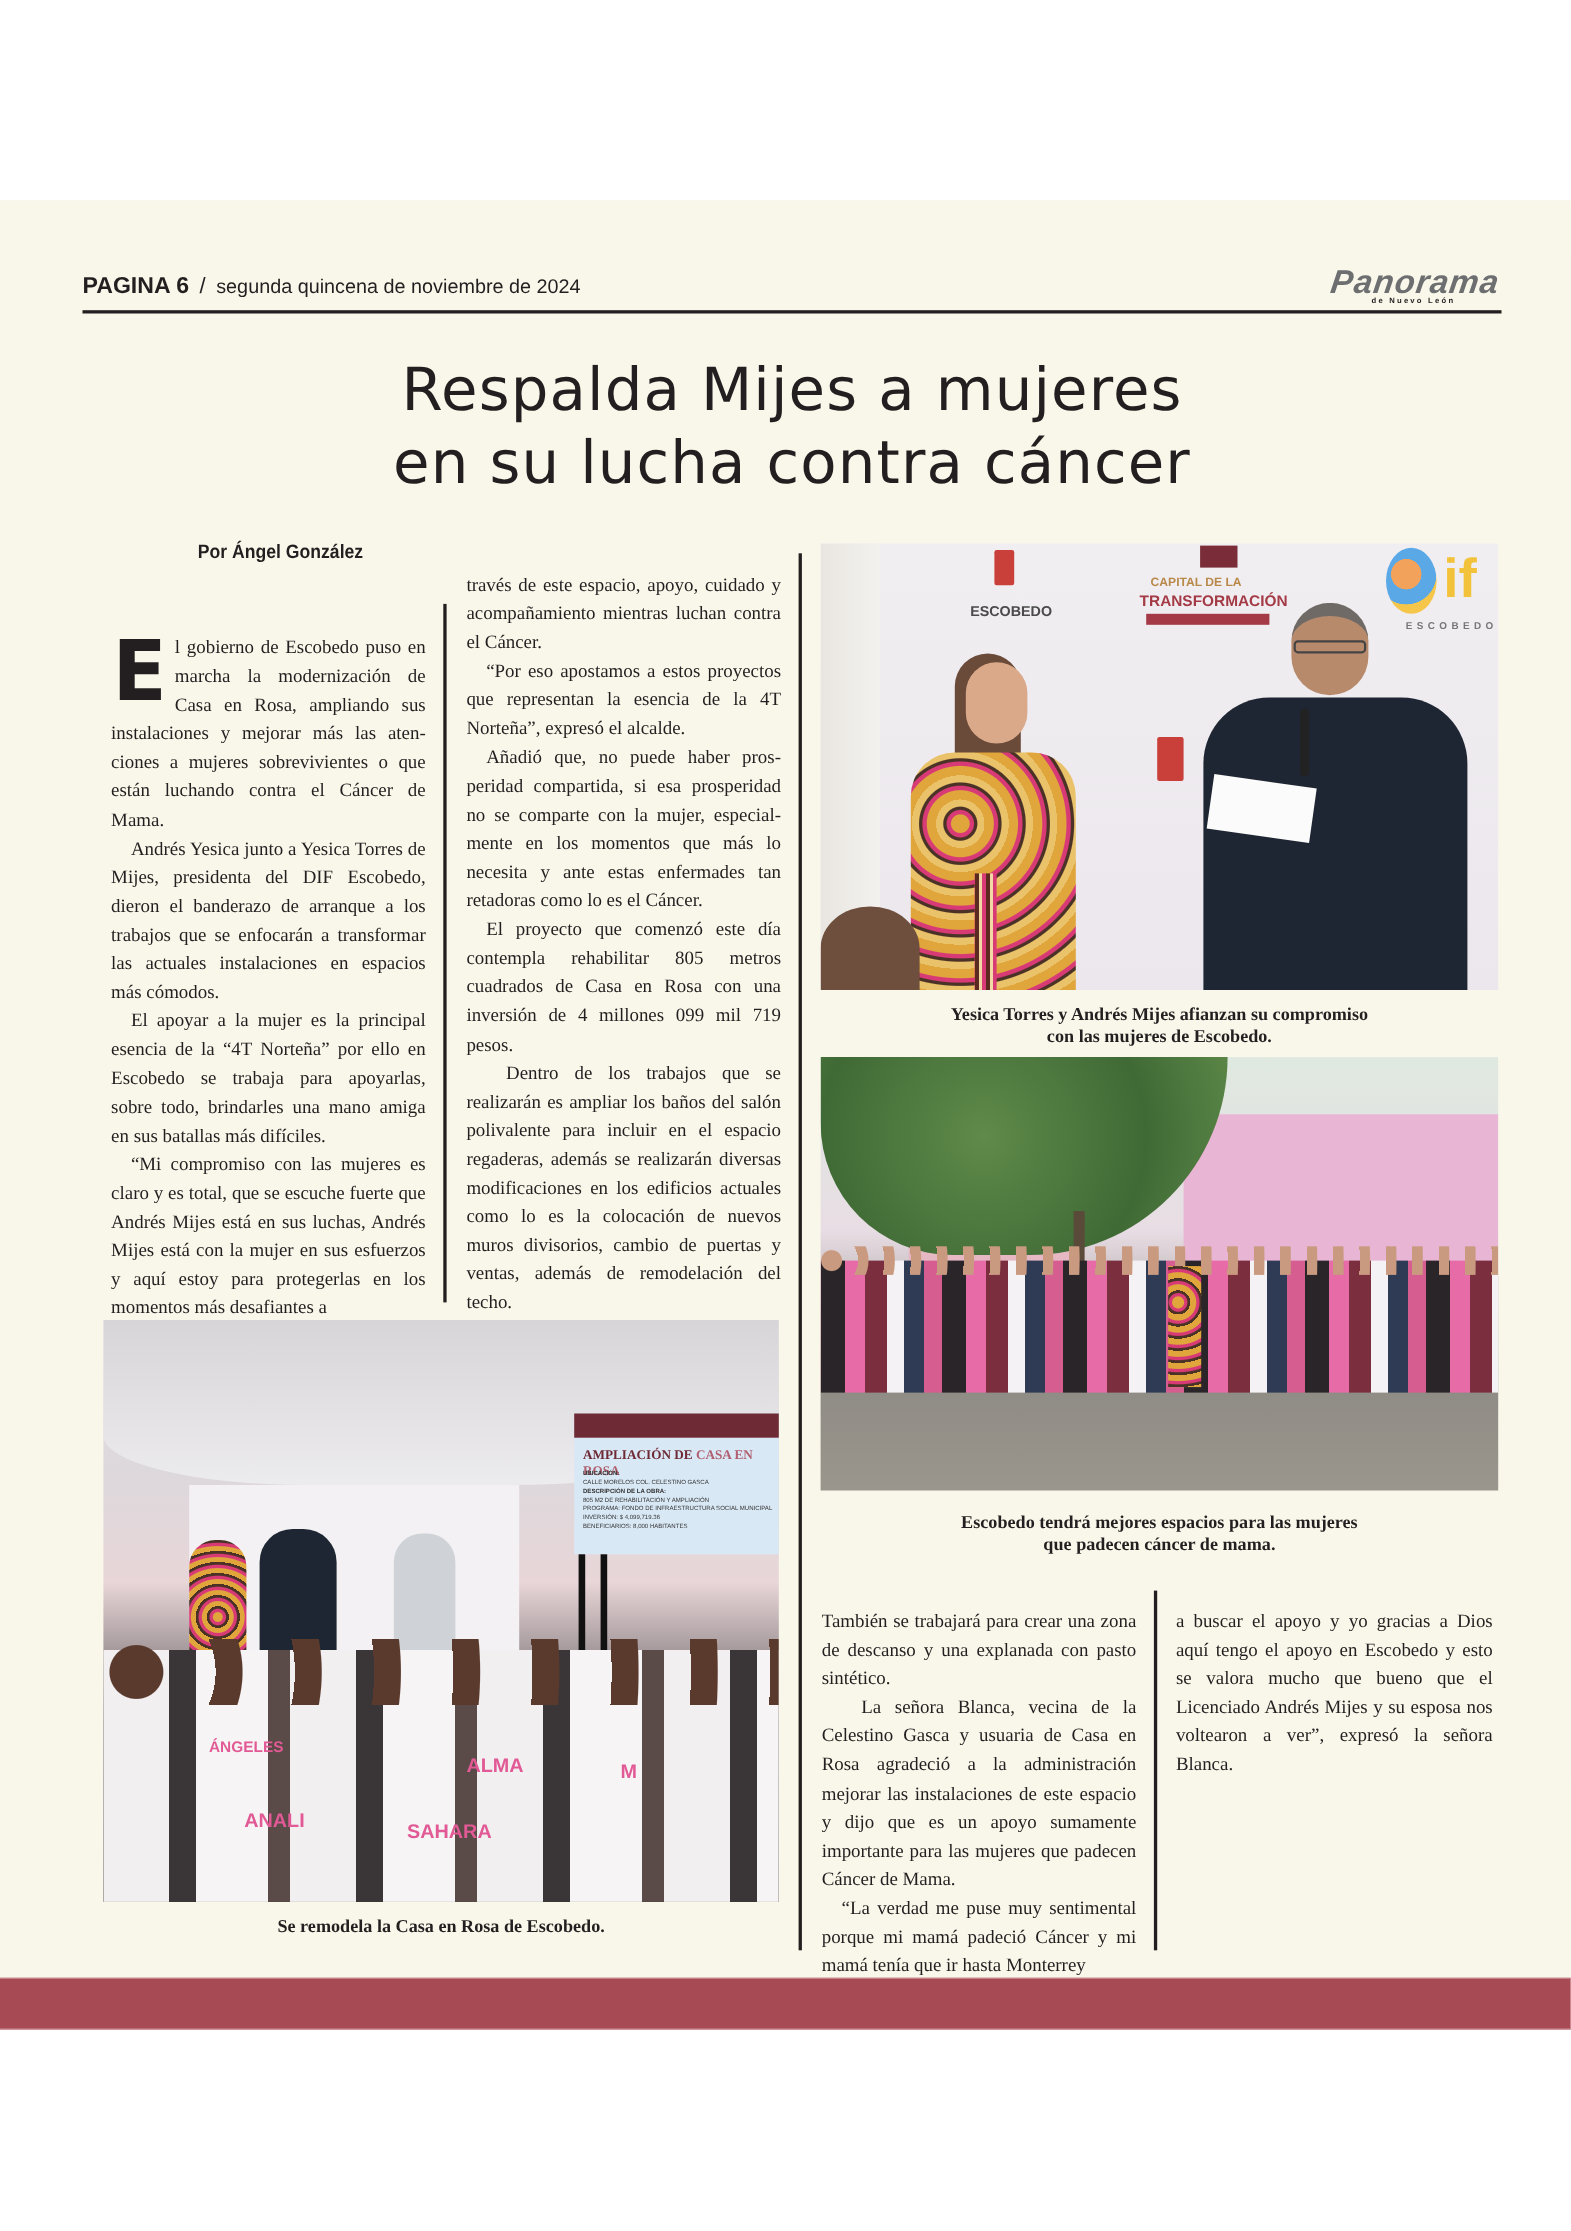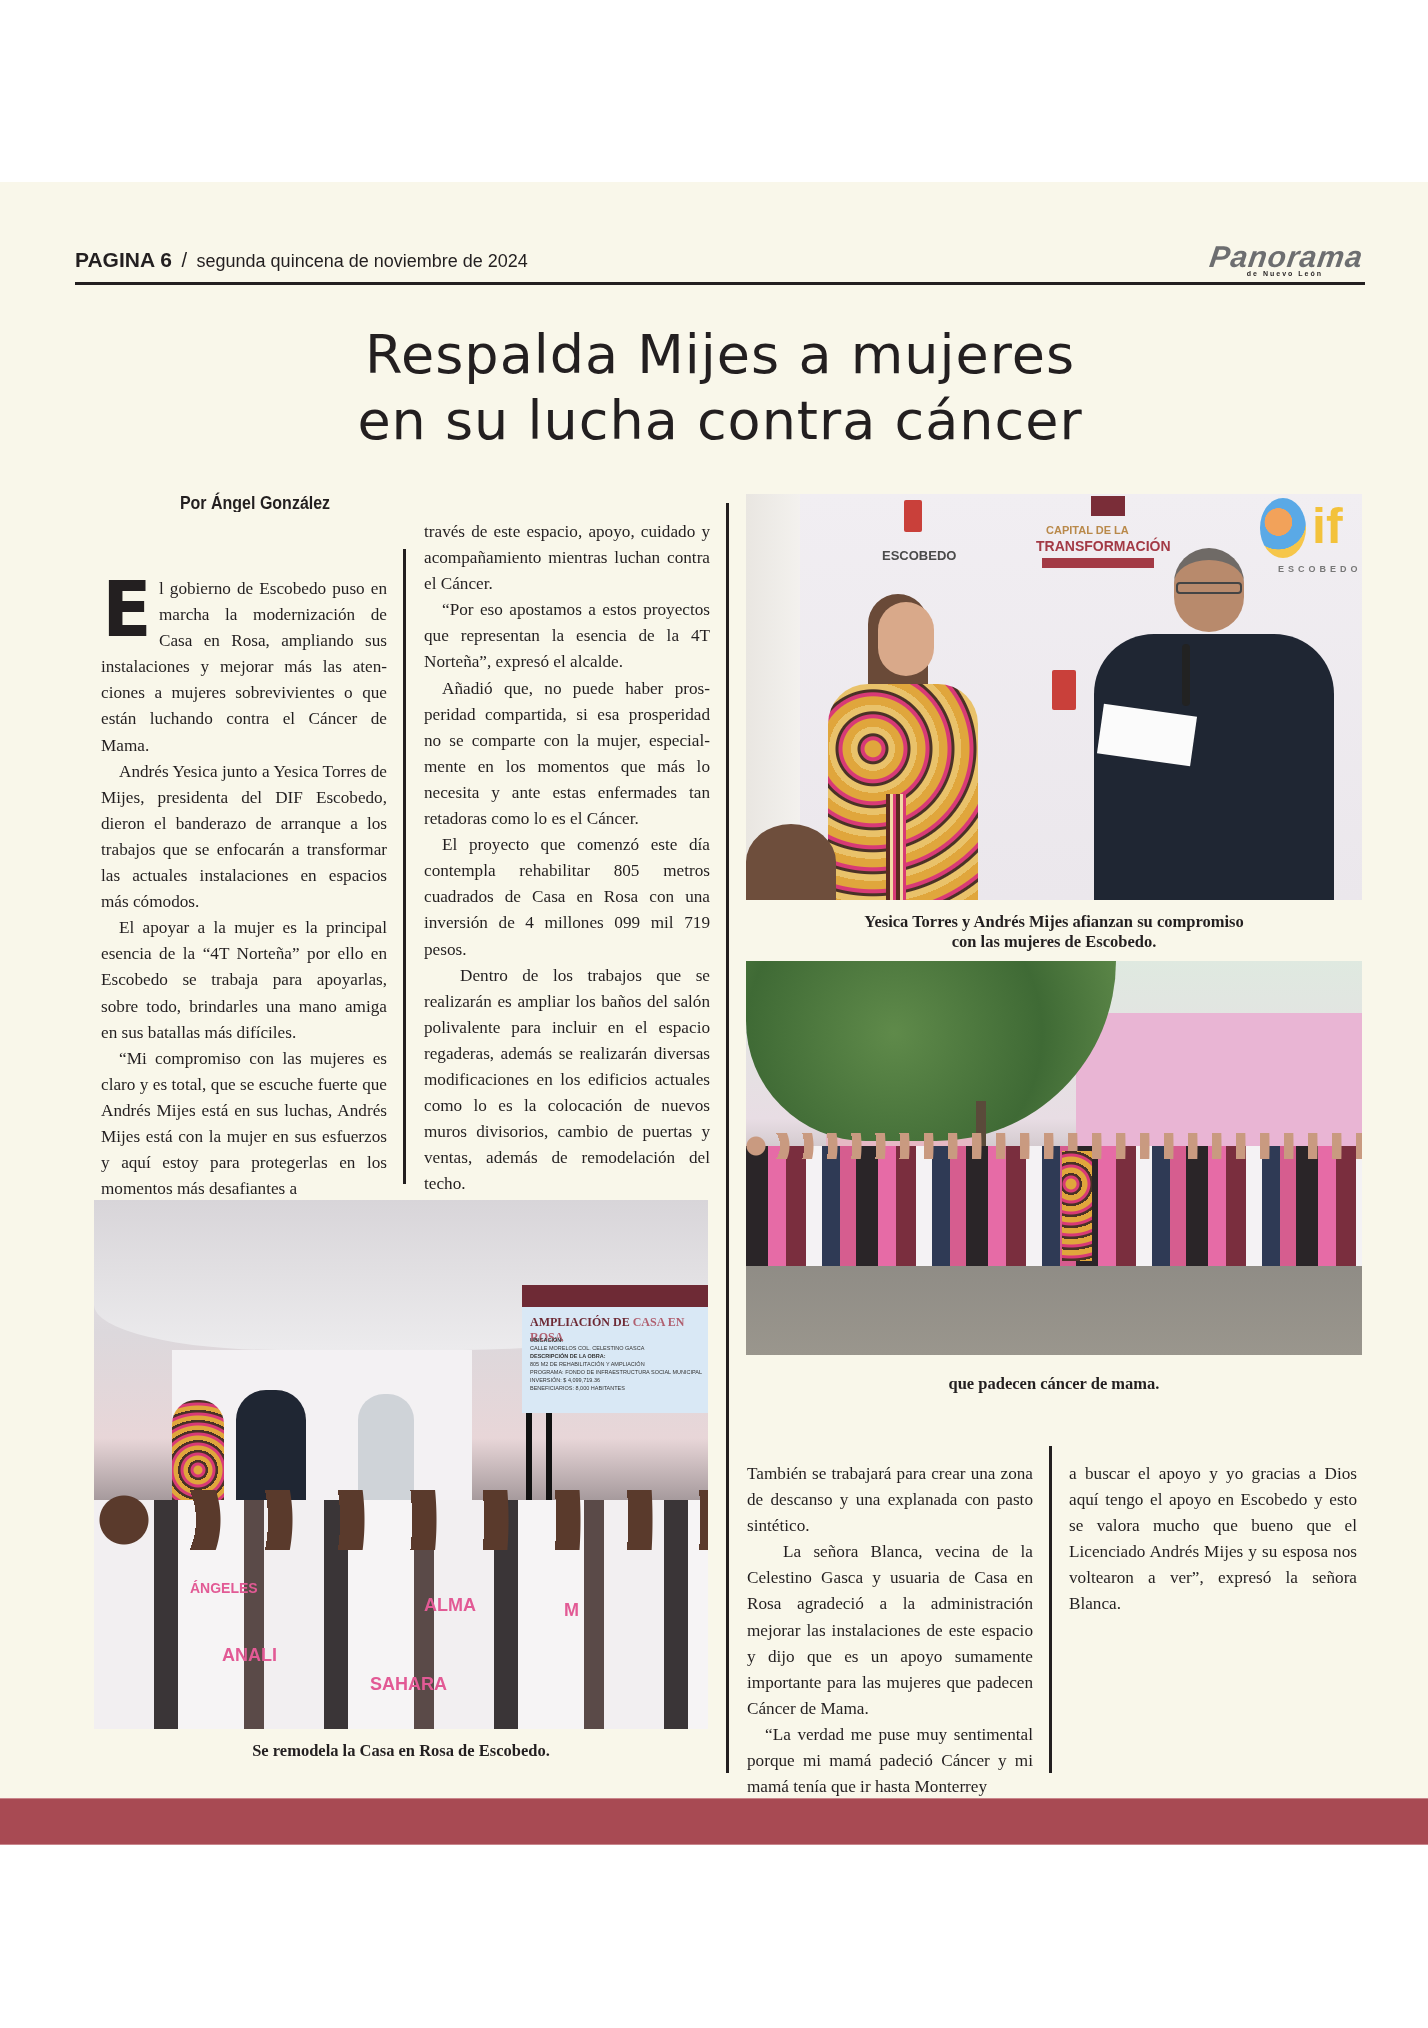--- a/index.html
+++ b/index.html
@@ -138,20 +138,21 @@
 <div class="photo photo2">
   <div class="abs" style="left:330px;top:52px;width:286px;height:190px;background:#e9b5d4;"></div>
   <div class="abs" style="left:80px;top:115px;width:150px;height:110px;background:#e6b8c4;"></div>
   <div class="abs" style="left:0;top:0;width:370px;height:180px;border-radius:0 0 180px 120px;background:radial-gradient(circle at 40% 40%,#5f8a4a,#3f6a35 60%,#5f8a4a);"></div>
   <div class="abs" style="left:230px;top:140px;width:10px;height:70px;background:#5a4a3a;"></div>
   <div class="abs" style="left:0;top:185px;width:616px;height:120px;background:repeating-linear-gradient(90deg,#2a2528 0 22px,#e66ba6 22px 40px,#7a2e3e 40px 60px,#f4f2f4 60px 76px,#2f3a55 76px 94px,#d65d8f 94px 110px);"></div>
   <div class="abs" style="left:0;top:172px;width:616px;height:26px;background:repeating-radial-gradient(circle at 10px 13px,#c99a80 0 9px,transparent 10px 24px);"></div>
   <div class="abs" style="left:316px;top:190px;width:30px;height:110px;background:repeating-radial-gradient(circle at 30% 30%,#e0a63c 0 5px,#d83a76 6px 8px,#4a3226 9px 11px);"></div>
 </div>
 <div class="caption cap2">
+  <div>Escobedo tendrá mejores espacios para las mujeres</div>
   <div>que padecen cáncer de mama.</div>
 </div>
 
 <div class="photo photo3">
   <div class="abs" style="left:0;top:0;width:614px;height:150px;background:linear-gradient(180deg,#d8d5d9,#ecebed);border-radius:0 0 40% 30%;"></div>
   <div class="abs" style="left:78px;top:150px;width:300px;height:180px;background:#f3f1f3;"></div>
   <div class="abs" style="left:78px;top:200px;width:52px;height:140px;border-radius:24px 24px 0 0;background:repeating-radial-gradient(circle,#e0a63c 0 4px,#d83a76 5px 7px,#4a3226 8px 10px);"></div>
   <div class="abs" style="left:142px;top:190px;width:70px;height:140px;border-radius:30px 30px 0 0;background:#1f2633;"></div>
   <div class="abs" style="left:264px;top:194px;width:56px;height:140px;border-radius:26px 26px 0 0;background:#cfd3d8;"></div>
   <div class="screen">
@@ -164,21 +165,21 @@
     <div class="line" style="top:70px;">INVERSIÓN: $ 4,099,719.36</div>
     <div class="line" style="top:78px;">BENEFICIARIOS: 8,000 HABITANTES</div>
   </div>
   <div class="abs" style="left:432px;top:213px;width:6px;height:190px;background:#111;"></div>
   <div class="abs" style="left:452px;top:213px;width:6px;height:190px;background:#111;"></div>
   <div class="abs" style="left:0;top:300px;width:614px;height:229px;background:repeating-linear-gradient(90deg,#f2eff1 0 60px,#3a3537 60px 84px,#f6f4f5 84px 150px,#5a4a48 150px 170px);"></div>
   <div class="abs" style="left:0;top:290px;width:614px;height:60px;background:repeating-radial-gradient(circle at 30px 30px,#5a3a2c 0 24px,transparent 25px 72px);"></div>
   <div class="logo-text" style="left:96px;top:380px;font-size:14px;color:#e25a95;">ÁNGELES</div>
   <div class="logo-text" style="left:330px;top:395px;font-size:18px;color:#e25a95;">ALMA</div>
   <div class="logo-text" style="left:128px;top:445px;font-size:18px;color:#e25a95;">ANALI</div>
-  <div class="logo-text" style="left:276px;top:455px;font-size:18px;color:#e25a95;margin-top:19px;">SAHARA</div>
+  <div class="logo-text" style="left:276px;top:455px;font-size:18px;color:#e25a95;">SAHARA</div>
   <div class="logo-text" style="left:470px;top:400px;font-size:18px;color:#e25a95;">M</div>
 </div>
 <div class="caption cap3">Se remodela la Casa en Rosa de Escobedo.</div>
 
 <div class="col col3">
   <p class="noindent">También se trabajará para crear una zona de descanso y una explanada con pasto sintético.</p>
   <p class="big-indent">La señora Blanca, vecina de la Celestino Gasca y usuaria de Casa en Rosa agradeció a la administración mejorar las instalaciones de este espa­cio y dijo que es un apoyo sumamente importante para las mujeres que pade­cen Cáncer de Mama.</p>
   <p>“La verdad me puse muy sentimen­tal porque mi mamá padeció Cáncer y mi mamá tenía que ir hasta Monterrey</p>
 </div>
 <div class="vrule vr3"></div>

